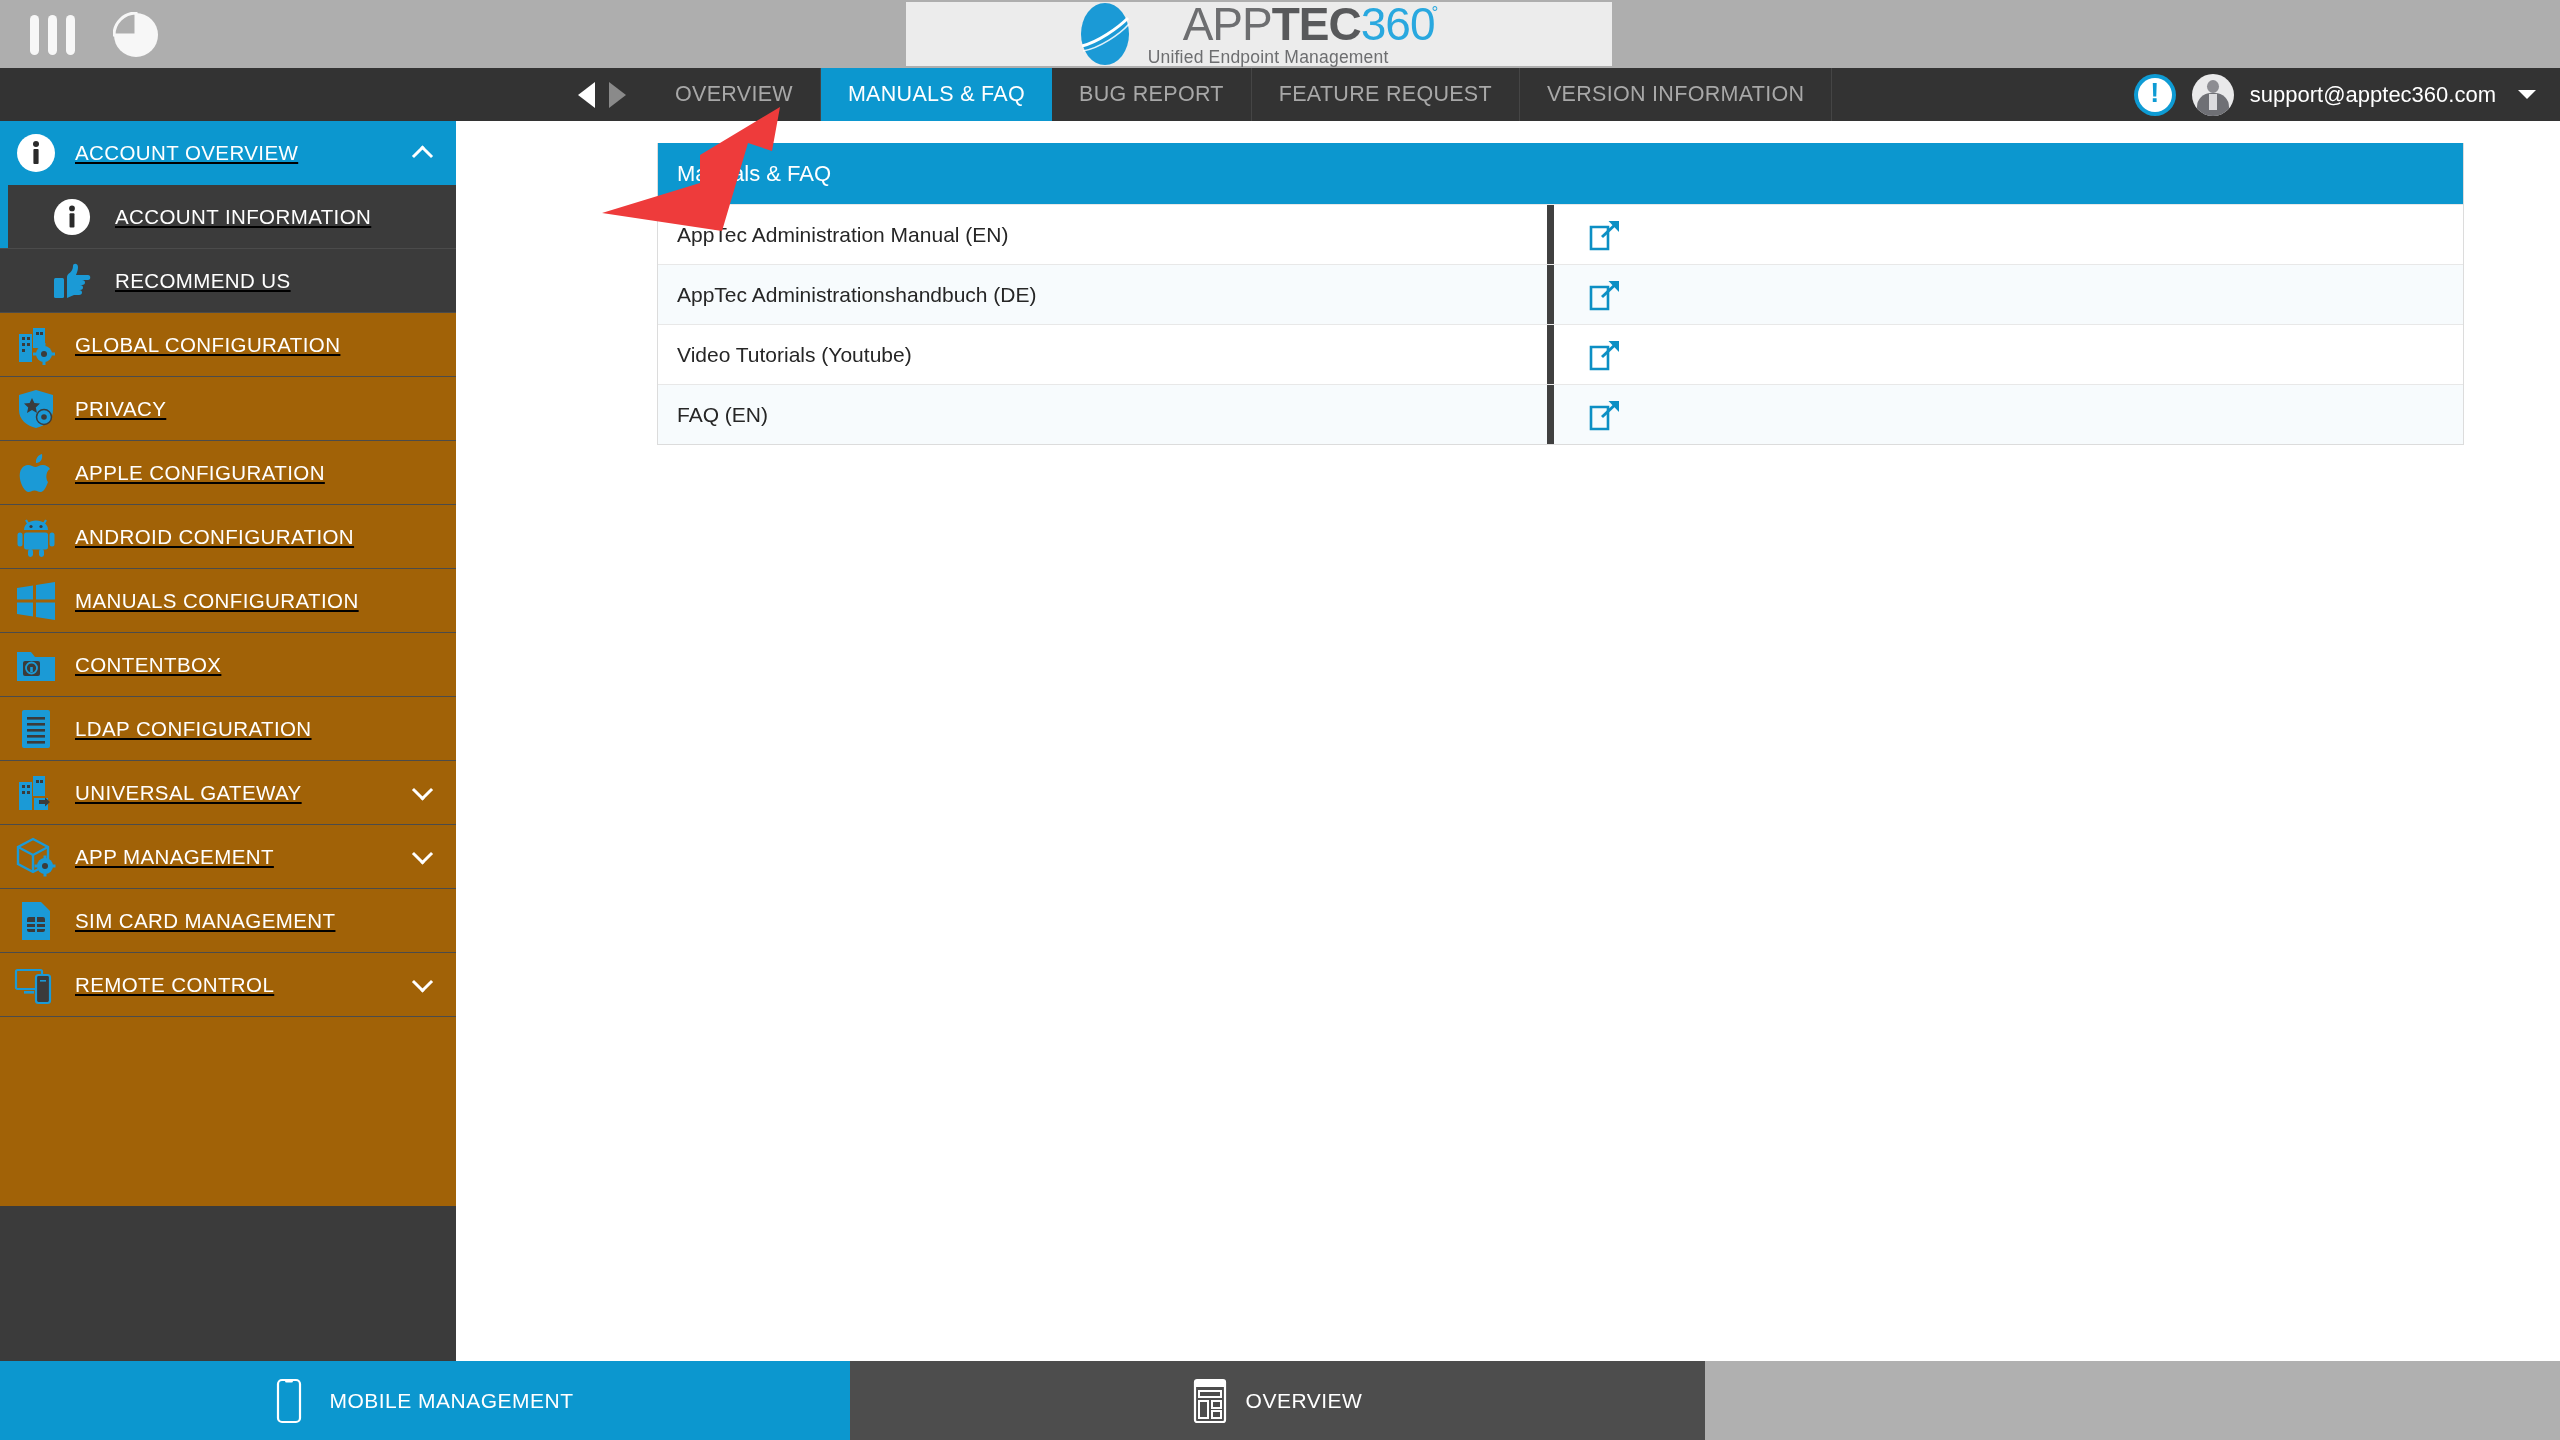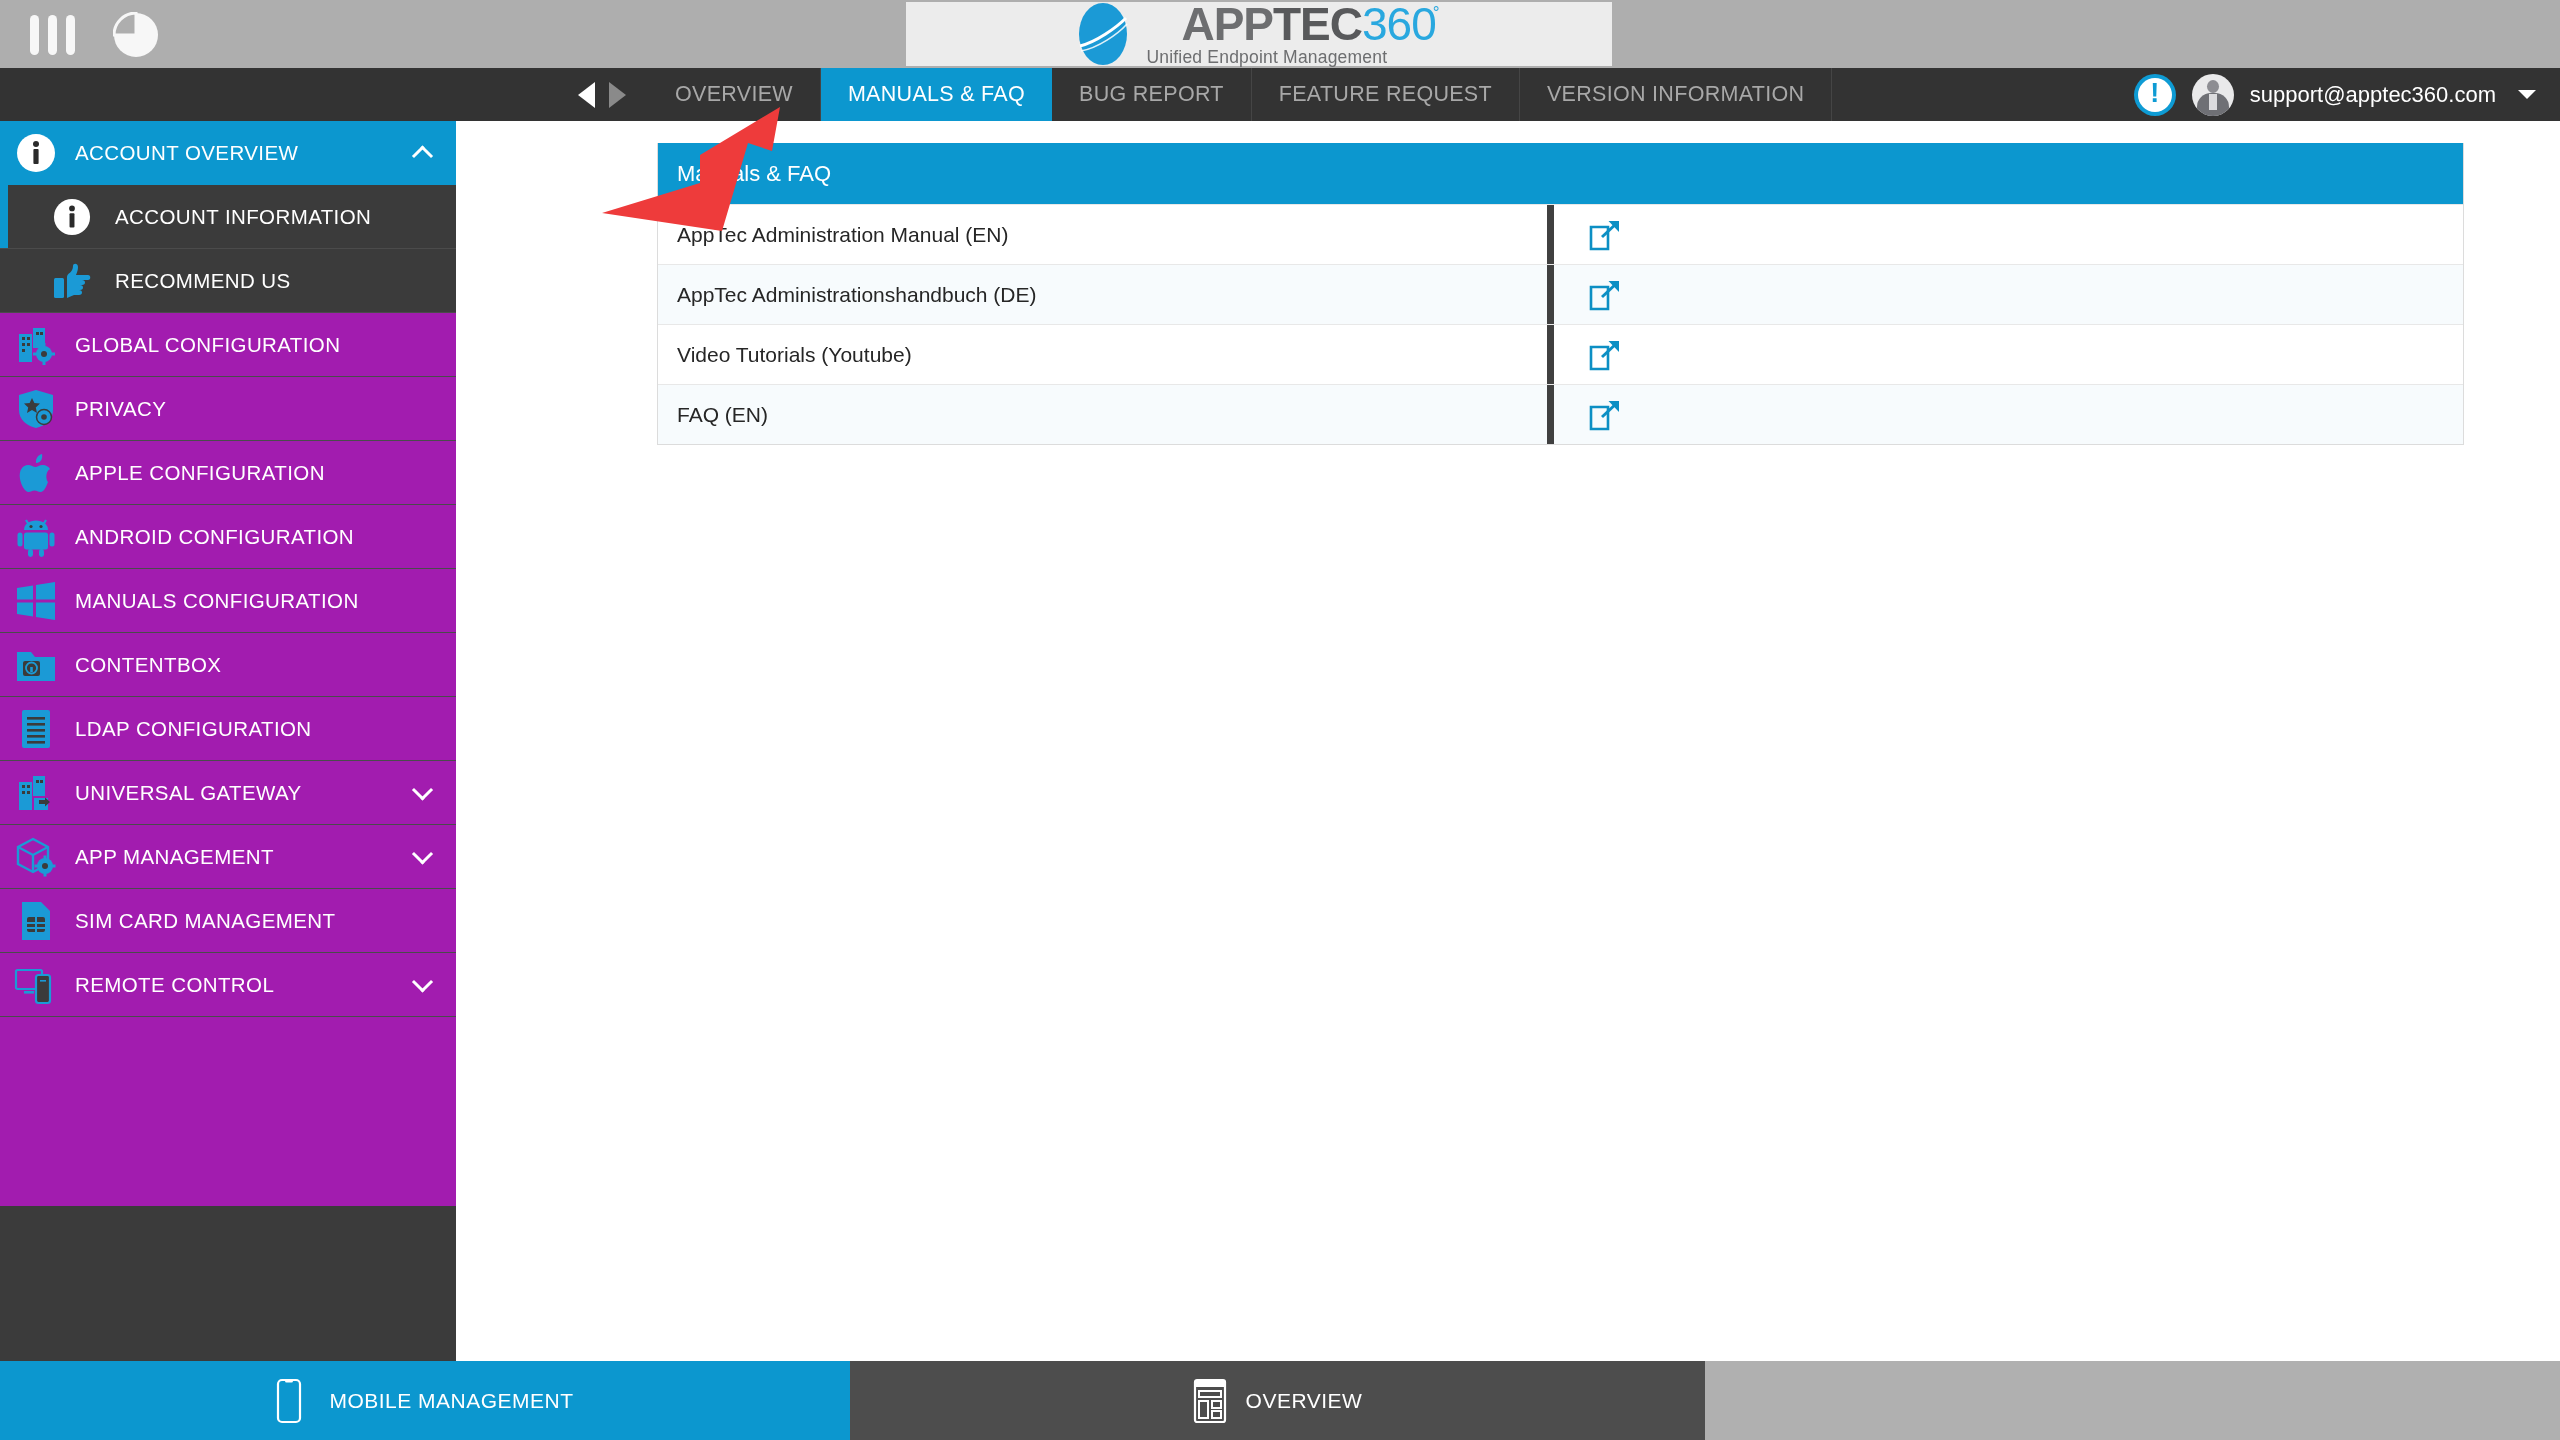--- a/index.html
+++ b/index.html
@@ -36,21 +36,21 @@
     display: flex; align-items: center; justify-content: center;
   }
   #logo-inner { display: flex; align-items: center; gap: 16px; }
   #logo-ellipse {
     width: 54px; height: 68px; position: relative;
   }
   #logo-text { display: flex; flex-direction: column; line-height: 1; }
   #logo-top {
     font-size: 46px; letter-spacing: -1px; display: flex; align-items: baseline;
   }
-  .lg-app { color: #6d6e70; font-weight: 700; margin-left: 35px; }
+  .lg-app { color: #6d6e70; font-weight: 400; margin-left: 35px; }
   .lg-tec { color: #58595b; font-weight: 700; }
   .lg-360 { color: #29a8df; font-weight: 300; }
   .lg-deg {
     color: #29a8df; font-size: 17px; position: relative; top: -22px; left: -3px;
   }
   #logo-sub {
     color: #6d6e70; font-size: 17.5px; margin-top: 2px; letter-spacing: 0.2px;
   }
 
   
@@ -120,22 +120,23 @@
   #user-caret {
     width: 0; height: 0;
     border-left: 9px solid transparent; border-right: 9px solid transparent;
     border-top: 9px solid #ffffff; margin-left: 6px; cursor: pointer;
   }
 
   
   #sidebar {
     position: absolute; left: 0; top: 121px;
     width: 456px; height: 1240px;
-    background: #a21caf;
+    background: #a16207;
     overflow: hidden;
+    text-decoration: underline;
   }
   .side-item {
     position: relative;
     height: 64px; display: flex; align-items: center;
     border-bottom: 1px solid #4b4b4b;
     color: #ffffff; font-size: 20.5px; letter-spacing: 0.4px;
     cursor: pointer;
   }
   .side-item.header { background: #0c97cf; border-bottom: none; }
   .side-item.sub { background: #3b3b3b; border-bottom: 1px solid #4b4b4b; }

